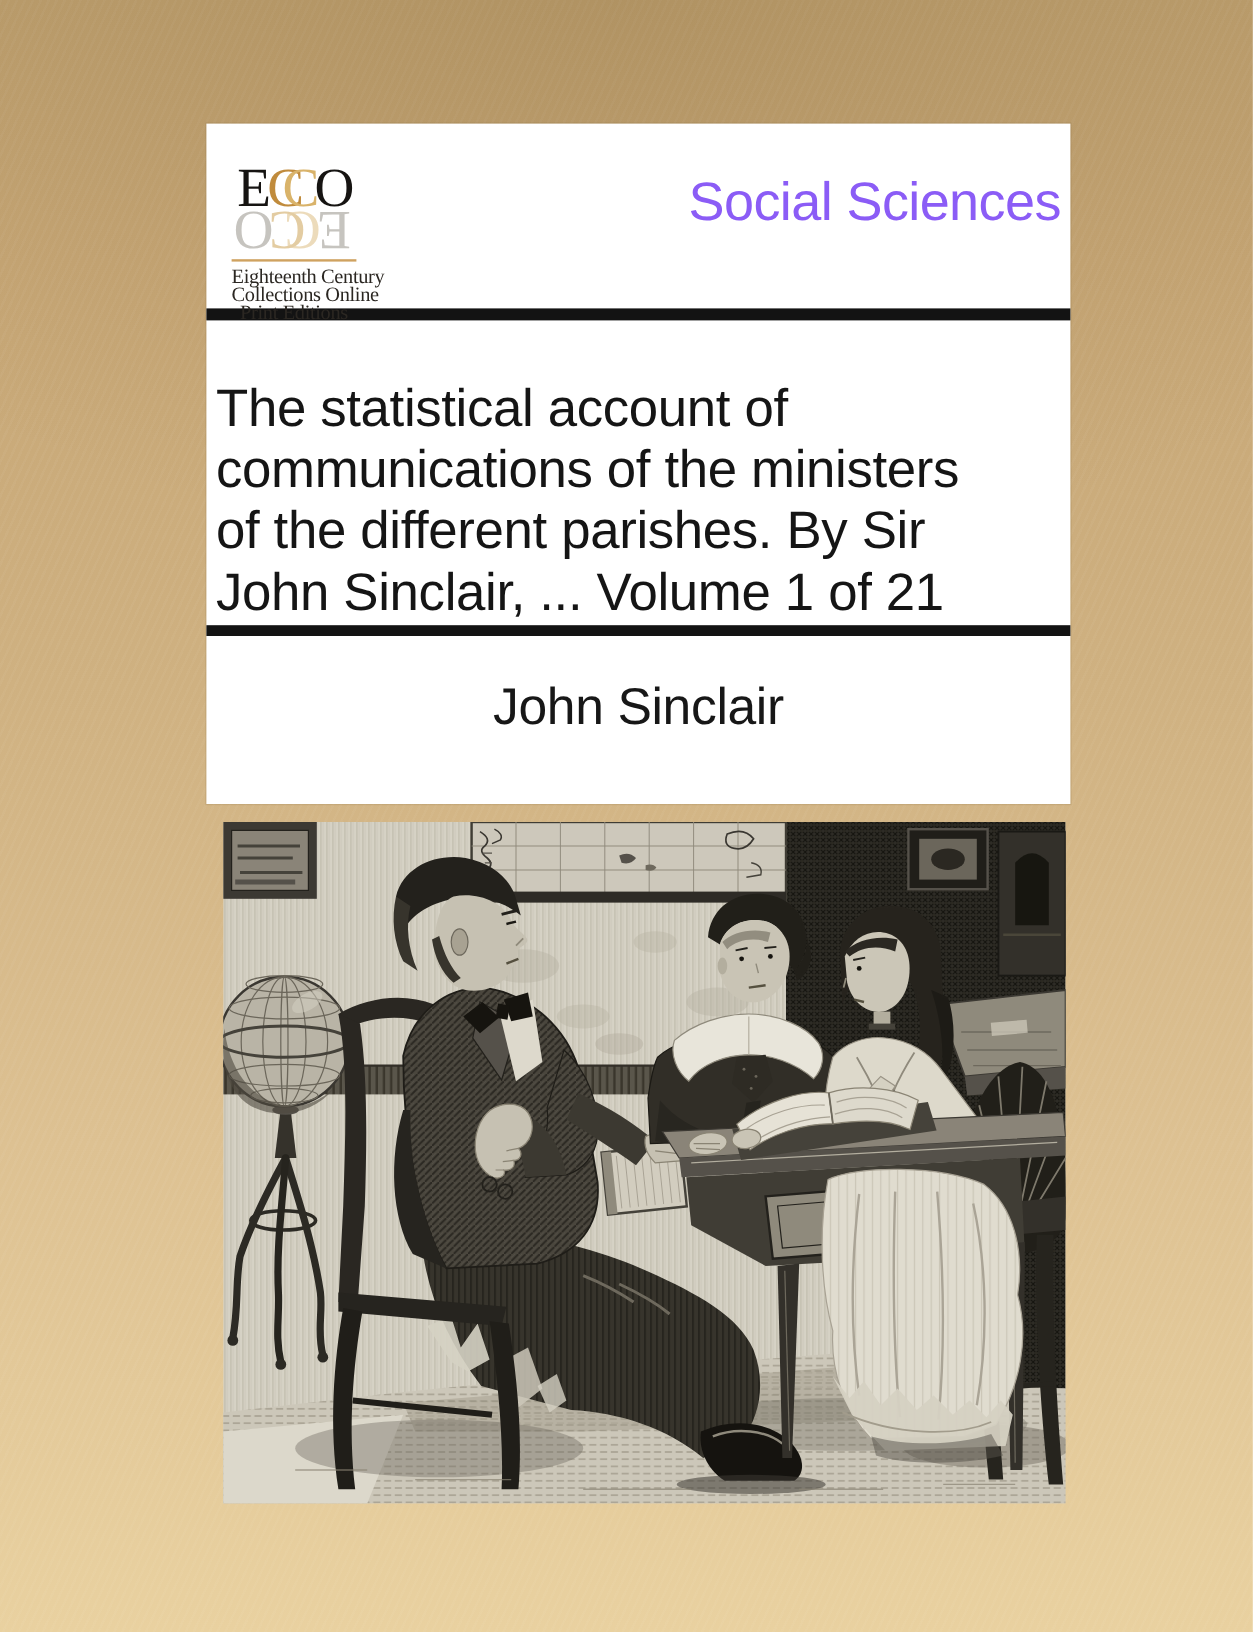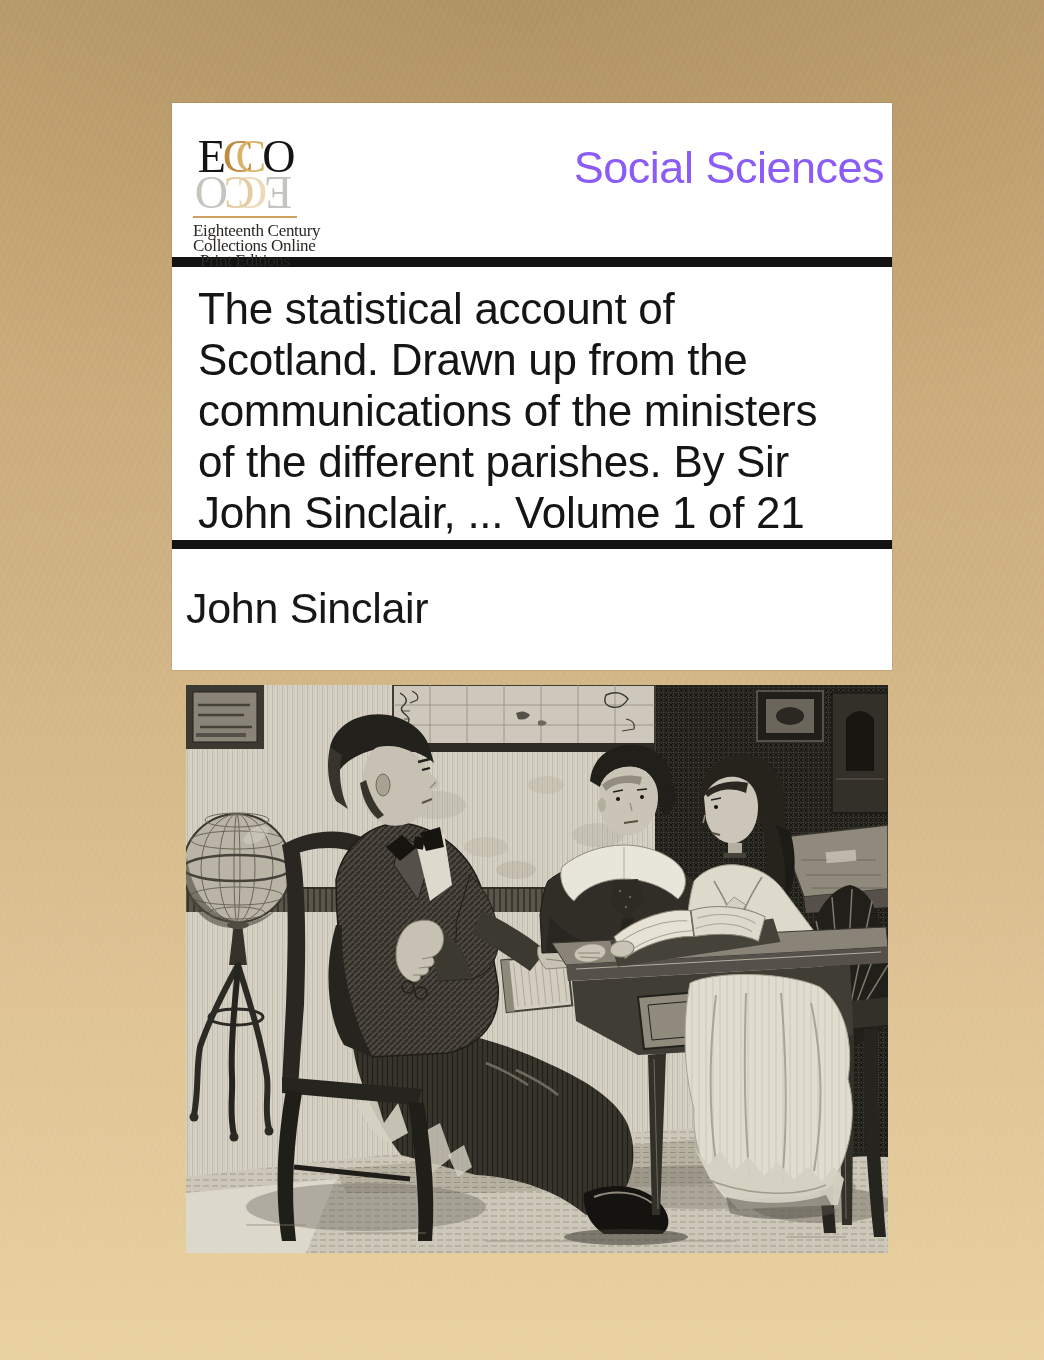--- a/index.html
+++ b/index.html
@@ -32,28 +32,28 @@
   .ecco-sub div{
     font-family:"Liberation Serif",serif;font-size:17px;line-height:15px;
     letter-spacing:-.3px;color:#2b2722;white-space:nowrap;
   }
   .category{
     position:absolute;top:40px;right:8px;
     font-size:45px;line-height:50px;color:#8b5cf6;letter-spacing:-.5px;
   }
   .bar{height:10px;background:#131313;}
   .bar.thin{height:9px;}
-  .title-block{padding:16px 14px 0 26px;}
+  .title-block{padding:16px 14px 0 8px;margin-top:32px;}
   .title-line{
     font-size:44px;line-height:51px;color:#151515;letter-spacing:-.3px;white-space:nowrap;
   }
   .title-spacer{height:2px;}
   .author{
     padding:34px 14px 0 14px;font-size:43px;line-height:50px;
-    color:#171717;letter-spacing:-.3px;
+    color:#171717;letter-spacing:-.3px;text-align:center;
   }
   
   .engraving{position:absolute;left:186px;top:685px;width:702px;height:568px;}
   .engraving svg{display:block;}
 </style>
 </head>
 <body>
 
 <div class="card">
   <div class="header">
@@ -67,21 +67,20 @@
         <div>Print Editions</div>
       </div>
     </div>
     <div class="category">Social Sciences</div>
   </div>
 
   <div class="bar"></div>
 
   <div class="title-block">
     <div class="title-line">The statistical account of</div>
-    <div class="title-line">Scotland. Drawn up from the</div>
     <div class="title-line">communications of the ministers</div>
     <div class="title-line">of the different parishes. By Sir</div>
     <div class="title-line">John Sinclair, ... Volume 1 of 21</div>
   </div>
   <div class="title-spacer"></div>
 
   <div class="bar thin"></div>
 
   <div class="author">John Sinclair</div>
 </div>

